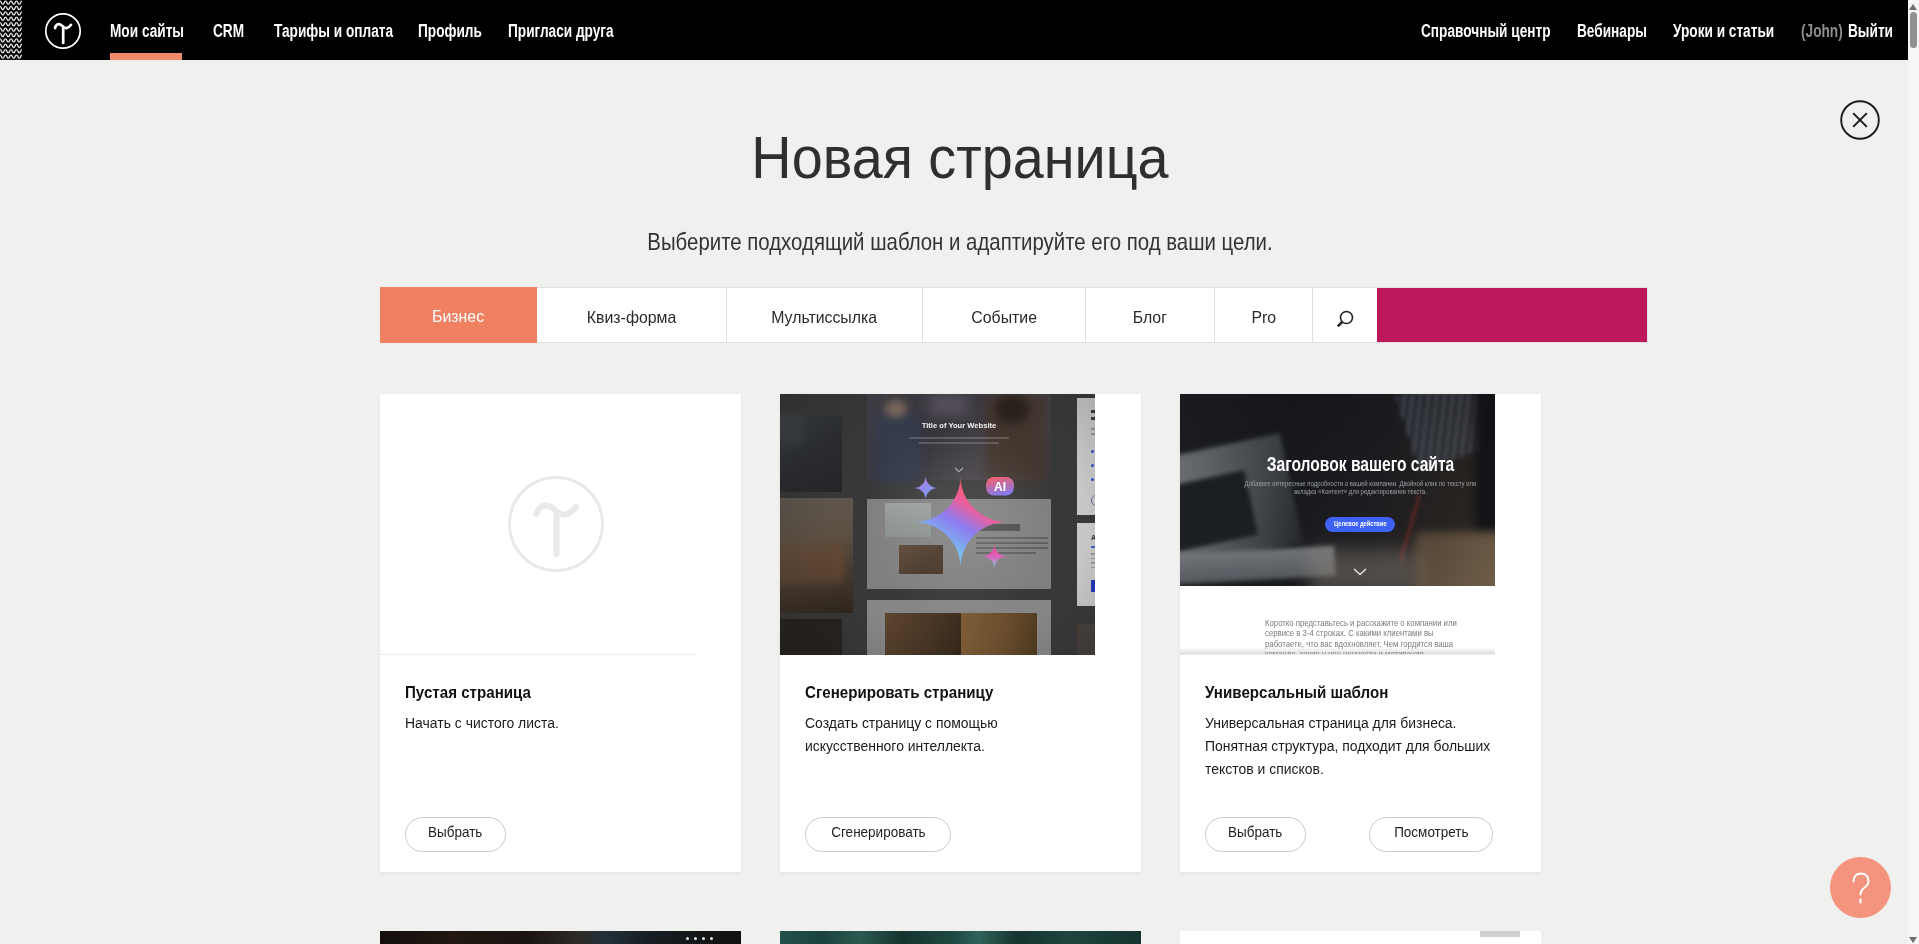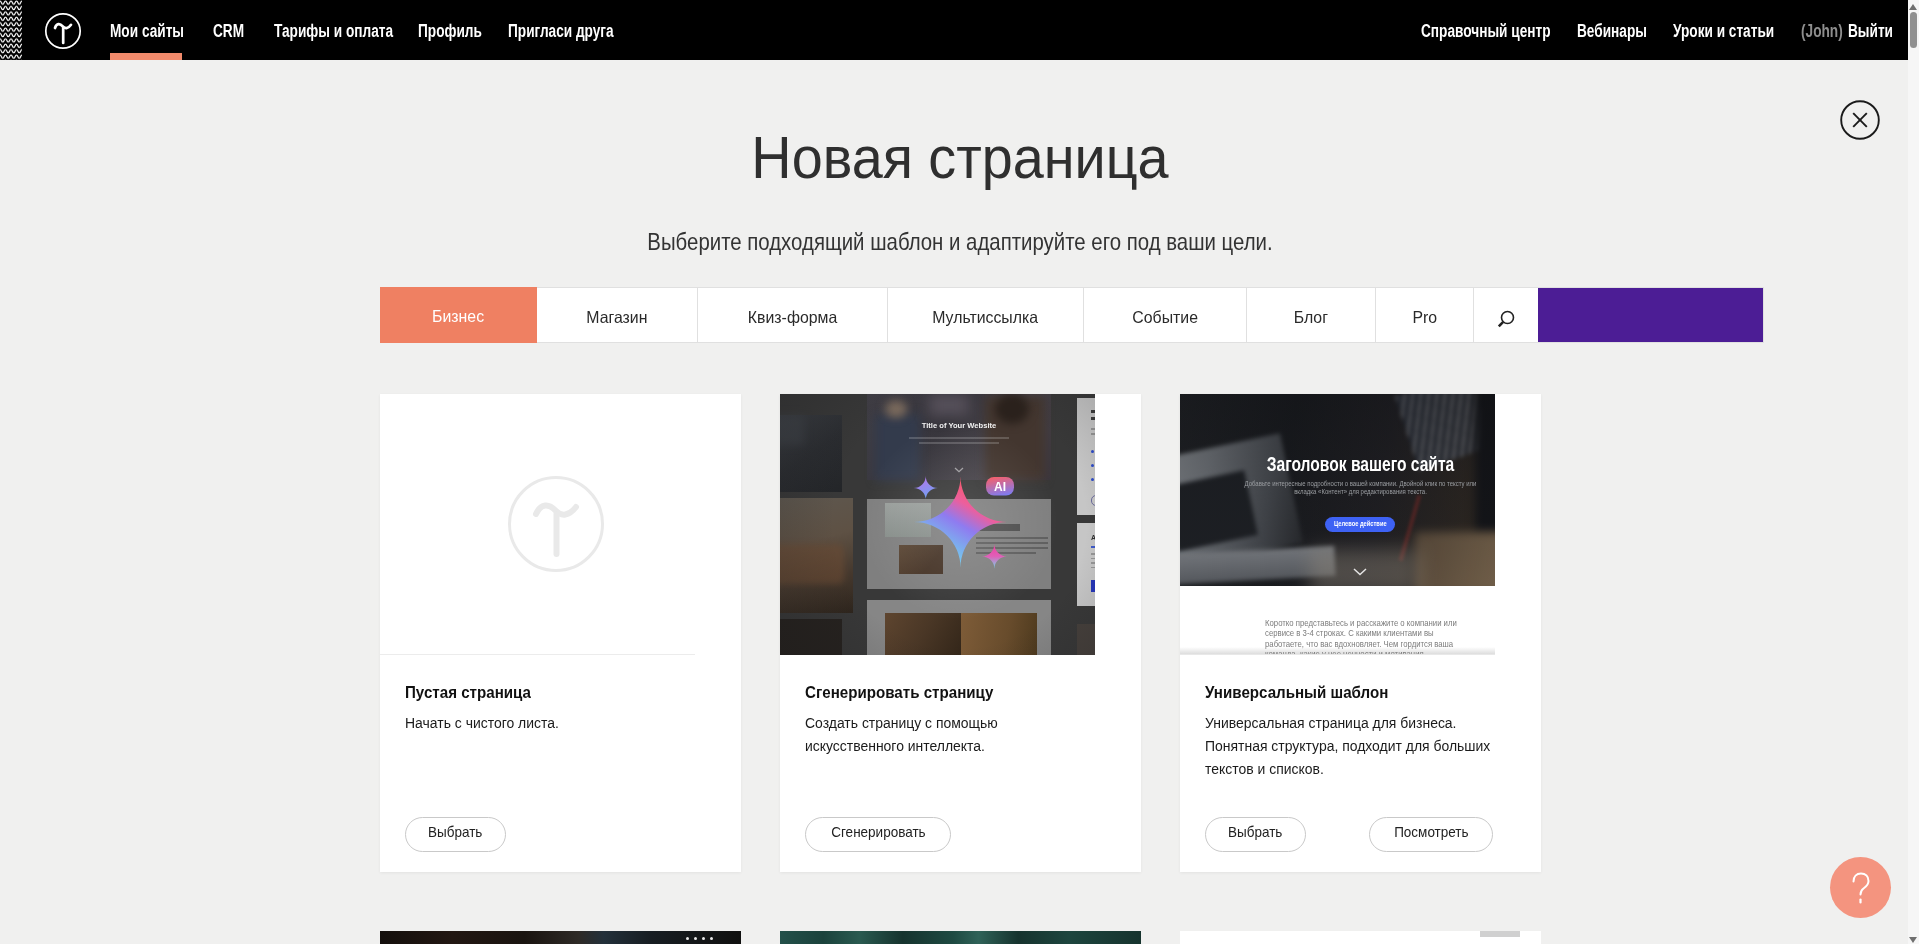--- a/index.html
+++ b/index.html
@@ -11,21 +11,21 @@
   #nav { position:absolute; left:0; top:0; width:1908px; height:60px; background:#000;padding-left:8px; }
   .navitem { position:absolute; top:21px; color:#fff; font-size:17.5px; font-weight:bold; white-space:nowrap; transform:scaleX(0.78); transform-origin:0 50%; }
   #underline { position:absolute; left:110px; top:53px; width:72px; height:7px; background:#f18a6b; }
   .gray { color:#8e8e8e; }
 
   
   #title { position:absolute; left:0; top:126px; width:1920px; text-align:center; font-size:59px; font-weight:400; color:#2f2f2f; transform:scaleX(0.945); transform-origin:960px 0; line-height:1.1; }
   #subtitle { position:absolute; left:0; top:228px; width:1920px; text-align:center; font-size:24px; font-weight:400; color:#333; transform:scaleX(0.85); transform-origin:960px 0; }
 
   
-  #tabs { position:absolute; left:380px; top:287px; width:1384px; height:56px; display:flex; background:#4c1d95; border:1px solid #e0e0e0; }
+  #tabs { position:absolute; left:380px; top:287px; width:1268px; height:56px; display:flex; background:#be185d; border:1px solid #e0e0e0; }
   .tab { height:54px; line-height:54px; text-align:center; font-size:16.5px; color:#2a2a2a; border-right:1px solid #e0e0e0; background:#fff; }
   .tab span { display:inline-block; transform:scaleX(0.96); transform-origin:50% 50%; position:relative; top:2px; }
   .tab:last-child { border-right:none; }
   .tab.active { background:#ef8062; color:#fff; margin:-1px 0 -1px -1px; height:56px; line-height:54px; border-right:none; }
 
   
   .card { position:absolute; top:394px; width:361px; height:478px; background:#fff; box-shadow:0 1px 3px rgba(0,0,0,0.06); }
   .cardimg { position:absolute; left:0; top:0; width:315px; height:261px; overflow:hidden; }
   .ctitle { position:absolute; top:683px; font-size:17px; font-weight:bold; color:#111; transform:scaleX(0.89); transform-origin:0 0; white-space:nowrap; }
   .cdesc  { position:absolute; top:711px; font-size:15.5px; color:#1b1b1b; line-height:23.2px; transform:scaleX(0.9); transform-origin:0 0; white-space:nowrap; }
@@ -78,21 +78,20 @@
   <span class="navitem gray" style="left:1801px">(John)</span>
   <span class="navitem" style="left:1848px">Выйти</span>
   <div id="underline"></div>
 </div>
 
 <div id="title">Новая страница</div>
 <div id="subtitle">Выберите подходящий шаблон и адаптируйте его под ваши цели.</div>
 
 <div id="tabs">
   <div class="tab active" style="width:157px"><span>Бизнес</span></div>
-  <div class="tab" style="width:161px"><span>Магазин</span></div>
   <div class="tab" style="width:190px"><span>Квиз-форма</span></div>
   <div class="tab" style="width:196px"><span>Мультиссылка</span></div>
   <div class="tab" style="width:163px"><span>Событие</span></div>
   <div class="tab" style="width:129px"><span>Блог</span></div>
   <div class="tab" style="width:98px"><span>Pro</span></div>
   <div class="tab" style="width:64px">
     <svg width="30" height="30" viewBox="0 0 30 30" style="margin-top:19px">
       <circle cx="16.5" cy="10.5" r="6" fill="none" stroke="#222" stroke-width="1.6"></circle>
       <line x1="12.2" y1="14.9" x2="7.8" y2="19.4" stroke="#222" stroke-width="2.6"></line>
     </svg>

